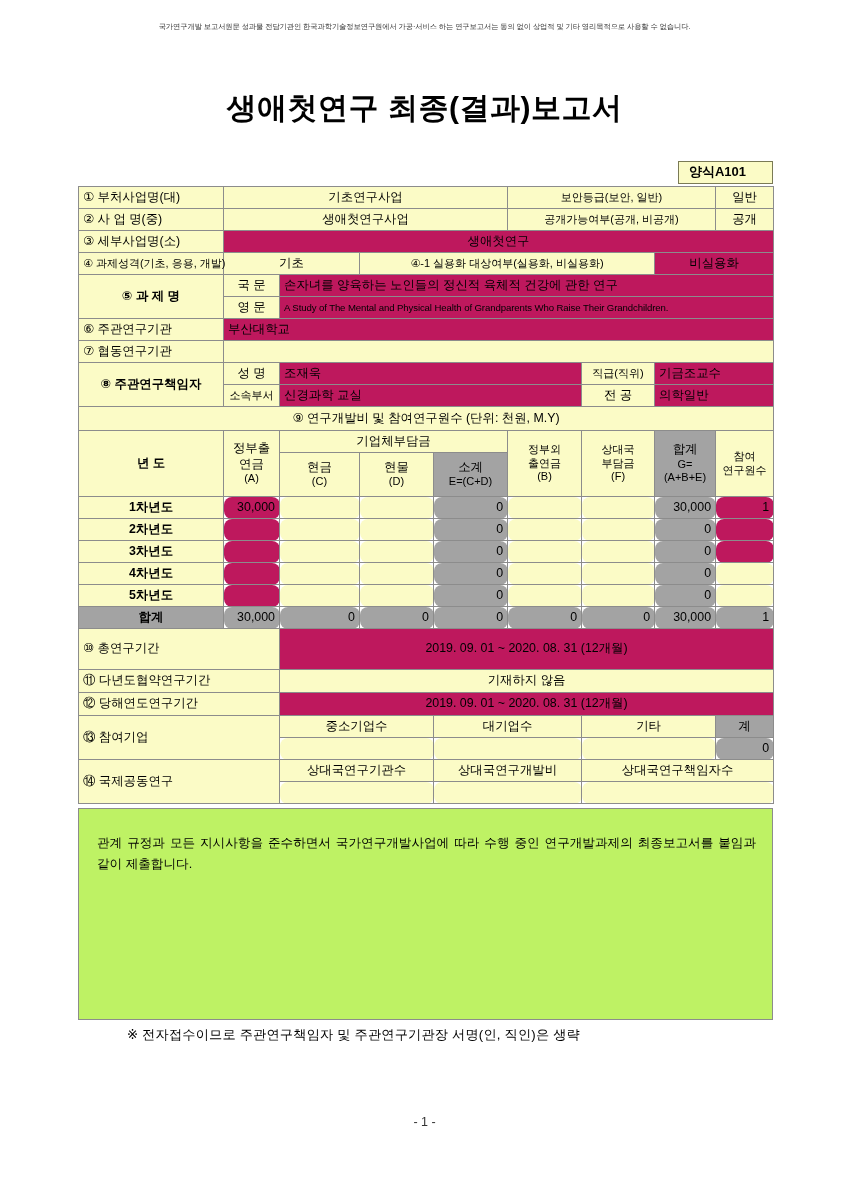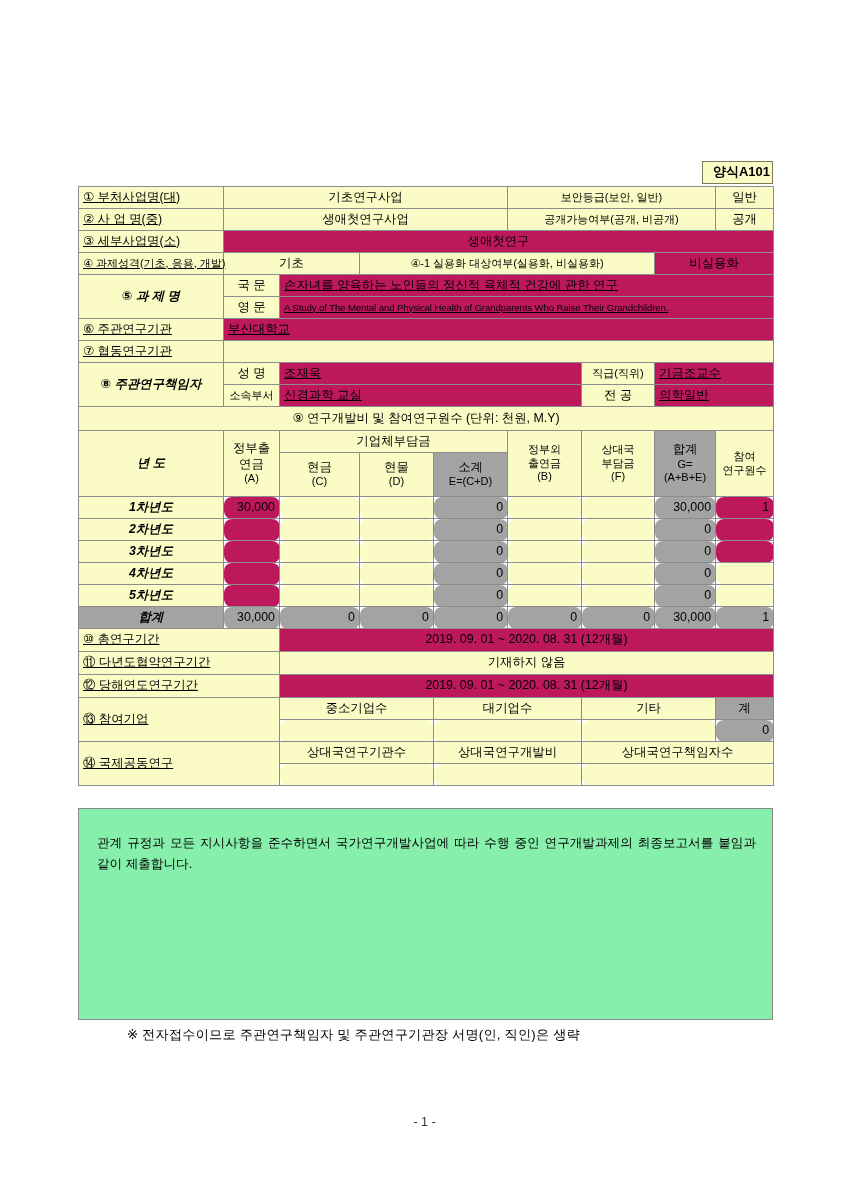--- a/index.html
+++ b/index.html
@@ -51,21 +51,21 @@
     left: 78px;
     width: 695px;
     display: flex;
     justify-content: flex-end;
   }
   .badge {
     border: 1px solid #7a7a55;
     background: #fbfbc6;
     font-size: 13px;
     font-weight: bold;
-    padding: 3px 2px 4px 10px;
+    padding: 3px 26px 4px 10px;
     line-height: 1.1;
   }
   
   table.main {
     position: absolute;
     top: 186px;
     left: 78px;
     width: 695px;
     border-collapse: collapse;
     table-layout: fixed;
@@ -76,39 +76,39 @@
     padding: 2px 4px;
     vertical-align: middle;
     line-height: 1.25;
     height: 22px;
     box-sizing: border-box;
   }
   .y  { background: #fbfbc6; }  
   .o  { background: #a3a3a3; }  
   .w  { background: #be185d; }
   .c  { text-align: center; }
-  .l  { text-align: left; text-decoration: underline; }
+  .l  { text-align: left; }
   .r  { text-align: right; border-radius: 8px; }
-  .b  { font-weight: bold; font-style: italic; }
+  .b  { font-weight: bold; }
   .sm { font-size: 11px; }
   .xs { font-size: 9.6px; letter-spacing: -0.1px; }
   .nowrap { white-space: nowrap; }
   .tall { height: 28px; }
   
   .sub { font-size: 11px; }
   
   .statement-box {
     position: absolute;
     top: 808px;
     left: 78px;
     width: 695px;
     height: 212px;
     border: 1px solid #8c8c8c;
     box-sizing: border-box;
-    background: #86efac;
+    background: #bef264;
     padding-left: 32px;
   }
   .statement-text {
     position: absolute;
     top: 24px;
     left: 18px;
     right: 16px;
     font-size: 12.6px;
     line-height: 1.65;
     text-align: justify;
@@ -164,21 +164,23 @@
     text-align: center;
     font-size: 12.5px;
     color: #333333;
   }
 </style>
 </head>
 <body>
 
 <div class="page">
 
-
+  <div class="notice">국가연구개발 보고서원문 성과물 전담기관인 한국과학기술정보연구원에서 가공·서비스 하는 연구보고서는 동의 없이 상업적 및 기타 영리목적으로 사용할 수 없습니다.</div>
+
+  <div class="doc-title">생애첫연구 최종(결과)보고서</div>
 
   <div class="badge-row">
     <div class="badge">양식A101</div>
   </div>
 
   <table class="main">
     <colgroup>
       <col style="width:145px">
       <col style="width:56px">
       <col style="width:80px">
@@ -365,21 +367,21 @@
         <td class="o r">0</td>
         <td class="o r">0</td>
         <td class="o r">0</td>
         <td class="o r">0</td>
         <td class="o r">0</td>
         <td class="o r">30,000</td>
         <td class="o r">1</td>
       </tr>
 
       <tr>
-        <td class="y l nowrap" colspan="2" style="height:23px">⑩ 총연구기간</td>
+        <td class="y l nowrap" colspan="2" style="height:41px">⑩ 총연구기간</td>
         <td class="w c" colspan="7">2019. 09. 01 ~ 2020. 08. 31 (12개월)</td>
       </tr>
 
       <tr>
         <td class="y l nowrap" colspan="2" style="height:23px">⑪ 다년도협약연구기간</td>
         <td class="y c" colspan="7">기재하지 않음</td>
       </tr>
 
       <tr>
         <td class="y l nowrap" colspan="2" style="height:23px">⑫ 당해연도연구기간</td>

